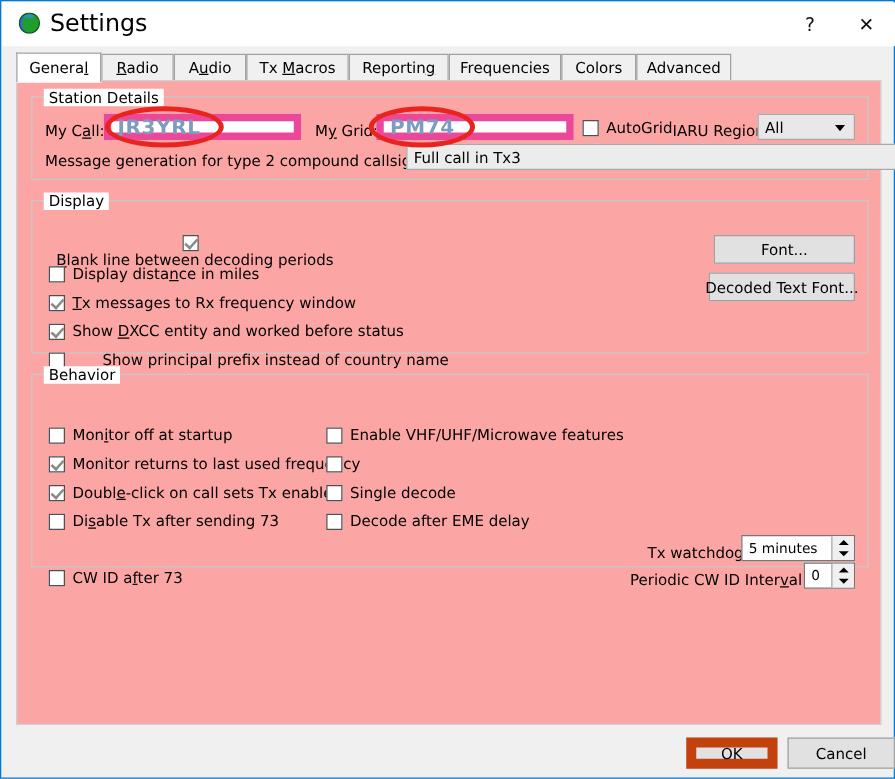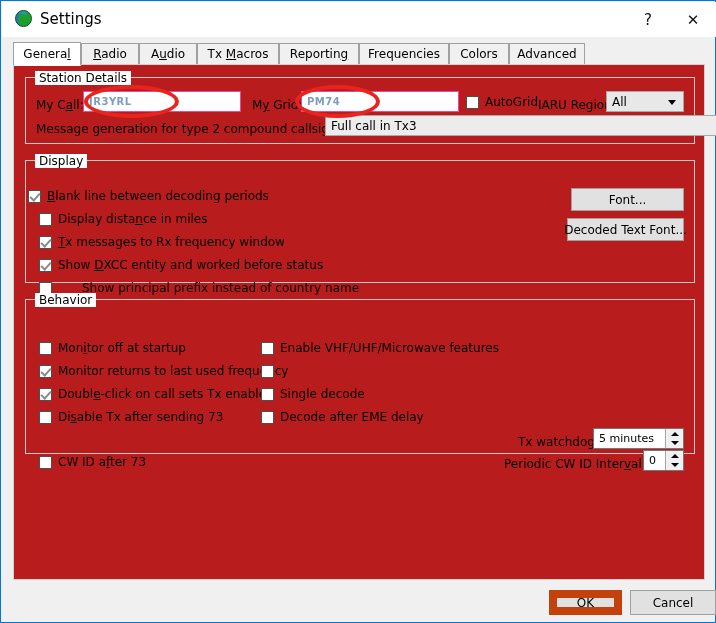--- a/index.html
+++ b/index.html
@@ -20,21 +20,21 @@
   
   #titlebar{
     position:absolute;left:1px;top:1px;width:714px;height:35px;
     background:#ffffff;
   }
   #title-icon{
     position:absolute;left:13px;top:8px;width:17px;height:17px;
   }
   #title-text{
     position:absolute;left:38px;top:9px;
-    font-size:15px;color:#000;line-height:16px;
+    font-size:19px;color:#000;line-height:16px;
     white-space:nowrap;
   }
   .winbtn{
     position:absolute;top:1px;height:34px;width:44px;
     display:flex;align-items:center;justify-content:center;
     font-size:15px;color:#111;background:transparent;
   }
   #help-btn{right:46px;}
   #close-btn{right:1px;}
   
@@ -54,21 +54,21 @@
     background:#ffffff;
     border-bottom:1px solid #ffffff;
     top:-1px;height:24px;
     z-index:3;
   }
   .mn{text-decoration:underline;}
   
   #tabpage{
     position:absolute;left:12px;top:63px;width:692px;height:516px;
     box-sizing:border-box;
-    background:#b91c1c;
+    background:#fca5a5;
     border:1px solid #d0d0d0;
     z-index:1;
   }
   
   .group{
     position:absolute;box-sizing:border-box;
     border:1px solid #c8c8c8;
   }
   .group-title{
     position:absolute;top:-7px;left:9px;
@@ -76,25 +76,25 @@
     font-size:12px;color:#000;white-space:nowrap;
   }
   #grp-station{left:11px;top:12px;width:670px;height:67px;}
   #grp-display{left:11px;top:95px;width:670px;height:123px;}
   #grp-behavior{left:11px;top:234px;width:670px;height:155px;}
   
   .lbl{position:absolute;white-space:nowrap;font-size:12px;color:#000;line-height:14px;}
   
   .textinput{
     position:absolute;box-sizing:border-box;
-    border:1px solid #ec4899;background:#ffffff;
+    border:6px solid #ec4899;background:#ffffff;
     height:21px;
     display:flex;align-items:center;
     padding-left:5px;
-    font-size:10px;font-weight:bold;color:#7e9cc0;
+    font-size:16px;font-weight:bold;color:#7e9cc0;
     letter-spacing:.5px;
   }
   
   .combo{
     position:absolute;box-sizing:border-box;
     border:1px solid #a8a8a8;
     background:#e8e8e8;
     height:21px;
     display:flex;align-items:center;
     padding-left:5px;
@@ -238,21 +238,21 @@
     <div class="lbl" style="left:22px;top:57px;">Message generation for type 2 compound callsign holders:</div>
     <div class="combo light" style="left:311px;top:50px;width:412px;text-align:center;">
       <span>Full call in Tx3</span>
       <span class="arrow"></span>
     </div>
 
     <div class="group" id="grp-display">
       <div class="group-title">Display</div>
     </div>
 
-    <div class="cb checked" style="left:14px;top:123px;">
+    <div class="cb checked" style="left:31px;top:123px;flex-direction:column;">
       <span class="box"></span>
       <span><span class="mn">B</span>lank line between decoding periods</span>
     </div>
     <div class="cb" style="left:25px;top:146px;">
       <span class="box"></span>
       <span>Display dista<span class="mn">n</span>ce in miles</span>
     </div>
     <div class="cb checked" style="left:25px;top:169px;">
       <span class="box"></span>
       <span><span class="mn">T</span>x messages to Rx frequency window</span>

